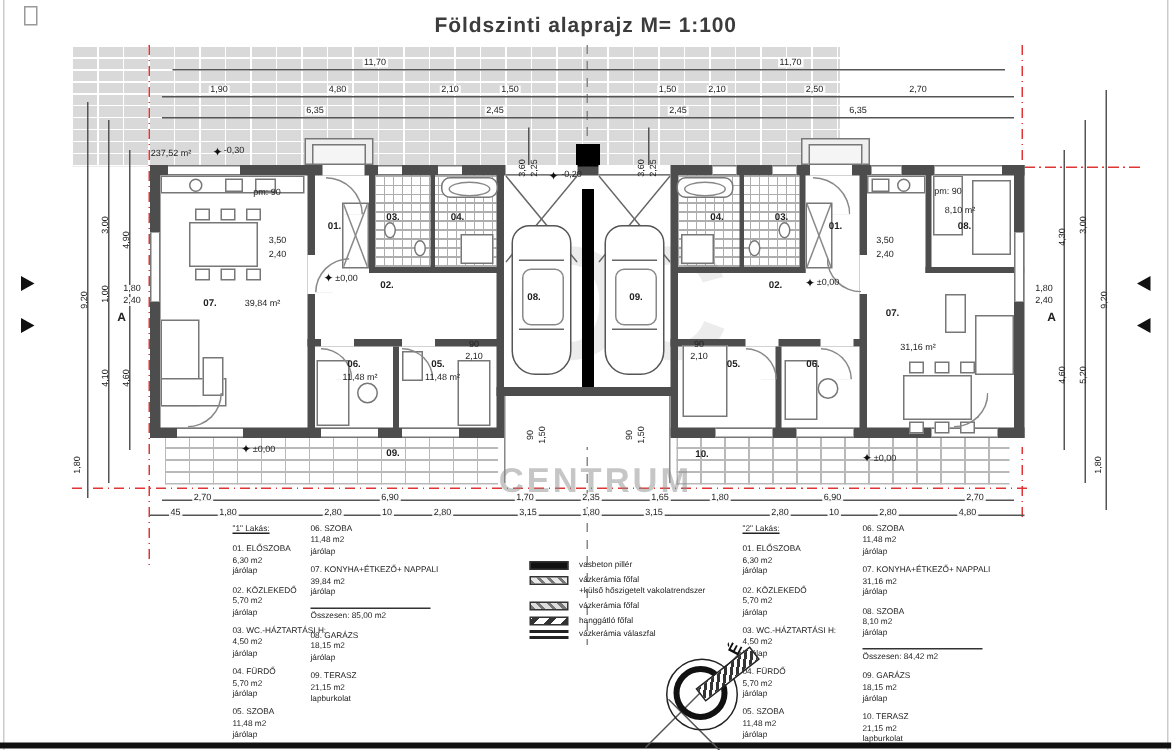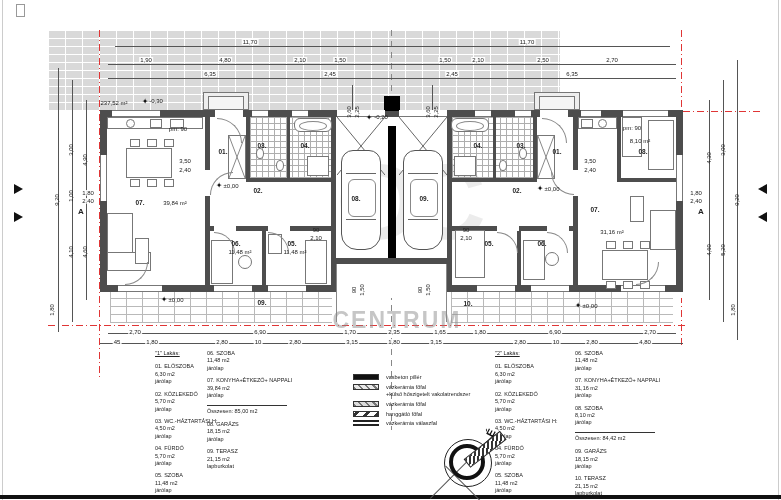--- a/index.html
+++ b/index.html
@@ -73,20 +73,21 @@
 </head>
 <body>
 
 <div class="canvas">
 
   <div class="ln" style="left:2px;top:0;width:1px;height:500px;background:#ccc"></div>
   <div class="ln" style="left:778px;top:0;width:1px;height:500px;background:#ccc"></div>
   <div class="ln" style="left:0;top:495px;width:781px;height:4px;background:#111"></div>
   <div class="fo nf" style="left:16px;top:4px;width:9px;height:13px;border-color:#999"></div>
 
+  <div class="title">Földszinti alaprajz M= 1:100</div>
 
   <div class="brick" style="left:48px;top:30px;width:512px;height:81px"></div>
 
   <div class="redv" style="left:99px;top:30px;height:350px"></div>
   <div class="redv" style="left:681px;top:30px;height:316px"></div>
   <div class="redh" style="left:48px;top:325px;width:640px"></div>
   <div class="redh" style="left:683px;top:111px;width:77px"></div>
   <div class="axis" style="left:391px;top:30px;height:400px"></div>
 
   <div class="ln" style="left:115px;top:46px;width:555px;height:1px"></div>

